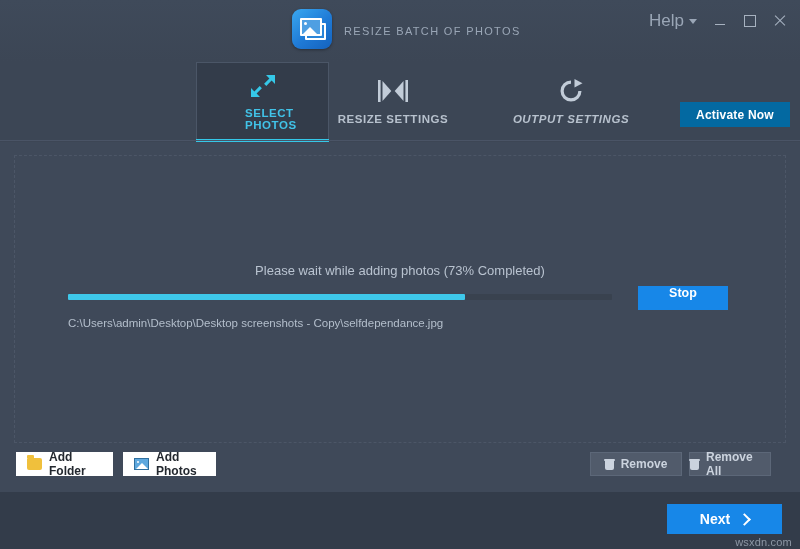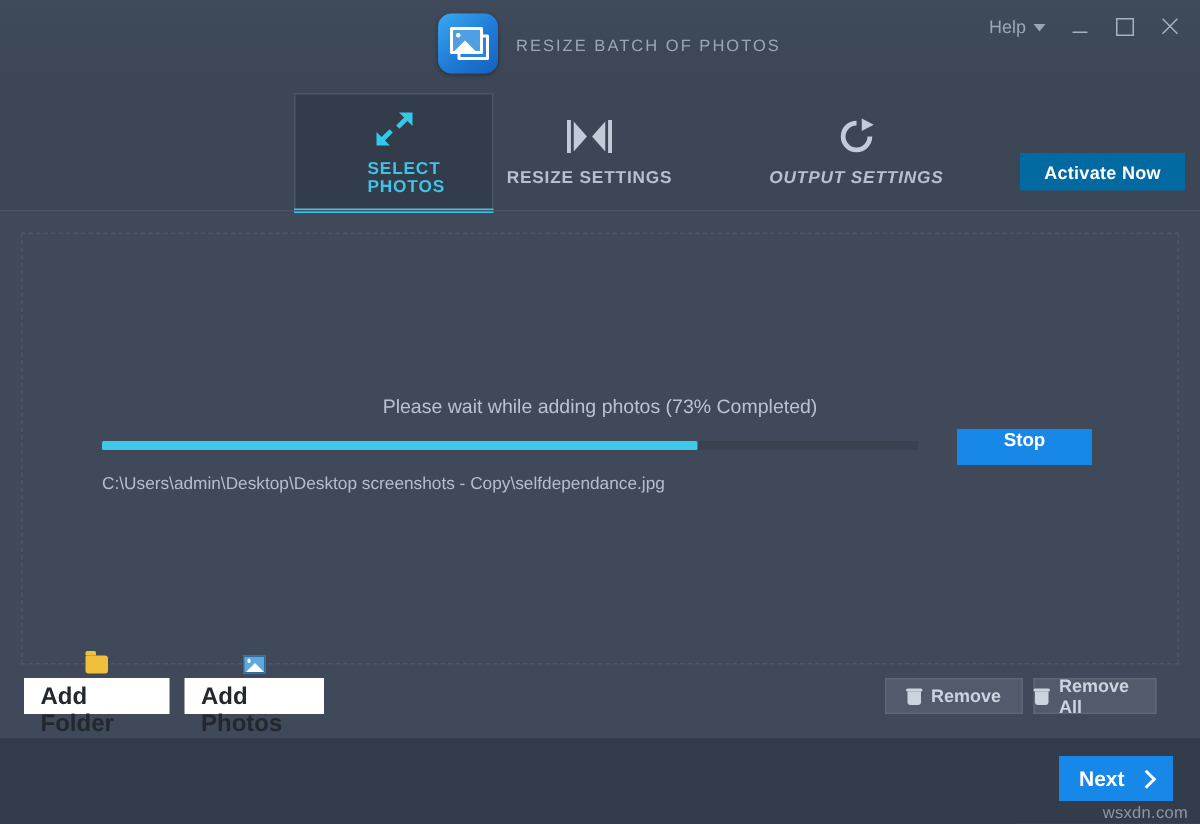--- a/index.html
+++ b/index.html
@@ -93,21 +93,21 @@
     right: 6px;
     top: 7px;
     display: flex;
     align-items: center;
     gap: 2px;
   }
   .help-btn {
     display: flex;
     align-items: center;
     gap: 5px;
-    font-size: 12px;
+    font-size: 17px;
     color: #9aa6b6;
     padding: 4px 7px;
   }
   .chev-down {
     width: 0; height: 0;
     border-left: 4px solid transparent;
     border-right: 4px solid transparent;
     border-top: 5px solid #9aa6b6;
   }
   .win-btn {
@@ -252,29 +252,28 @@
     color: #b4bfcc;
     white-space: nowrap;
   }
 
   
   .btn-light {
     position: absolute;
     height: 24px;
     background: #ffffff;
     color: #23282f;
-    font-size: 16px;
+    font-size: 12px;
     font-weight: bold;
     display: flex;
     align-items: center;
     justify-content: center;
     gap: 7px;
     padding: 0 11px;
     box-sizing: border-box;
-    flex-direction: column;
   }
   #add-folder { left: 16px;  top: 452px; width: 97px; }
   #add-photos { left: 123px; top: 452px; width: 93px; }
 
   .ic-folder {
     width: 15px; height: 12px;
     background: #f0c03c;
     border-radius: 1px 2px 2px 2px;
     position: relative;
     flex: none;
@@ -359,21 +358,21 @@
     position: absolute;
     left: 0; right: 0; bottom: 0;
     height: 56px;
     background: #333c4a;
     border-top: 1px solid #49536300;
   }
   .next-btn {
     position: absolute;
     right: 18px;
     top: 504px;
-    width: 76px;
+    width: 115px;
     height: 30px;
     background: #1787e8;
     color: #ffffff;
     font-size: 14px;
     font-weight: bold;
     display: flex;
     align-items: center;
     justify-content: center;
     gap: 12px;
   }

